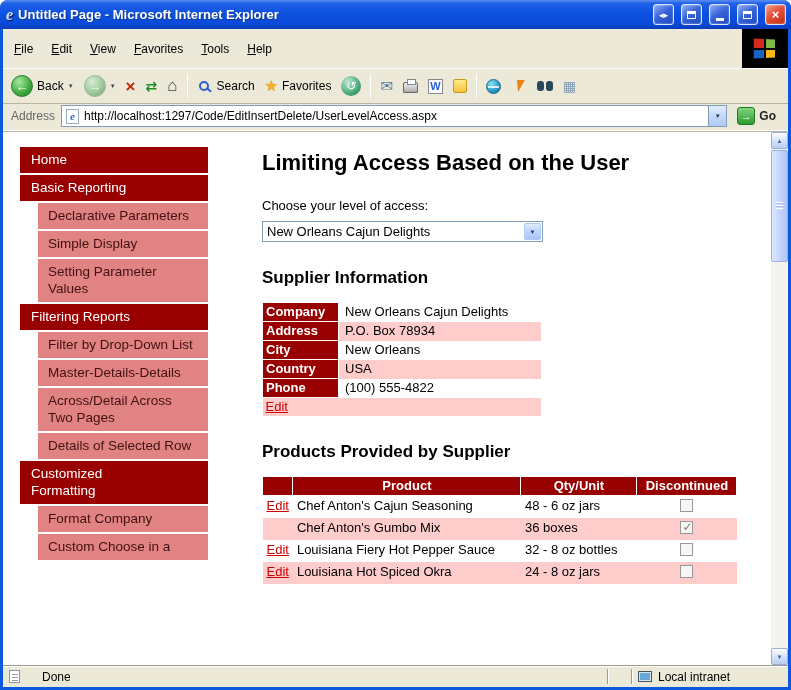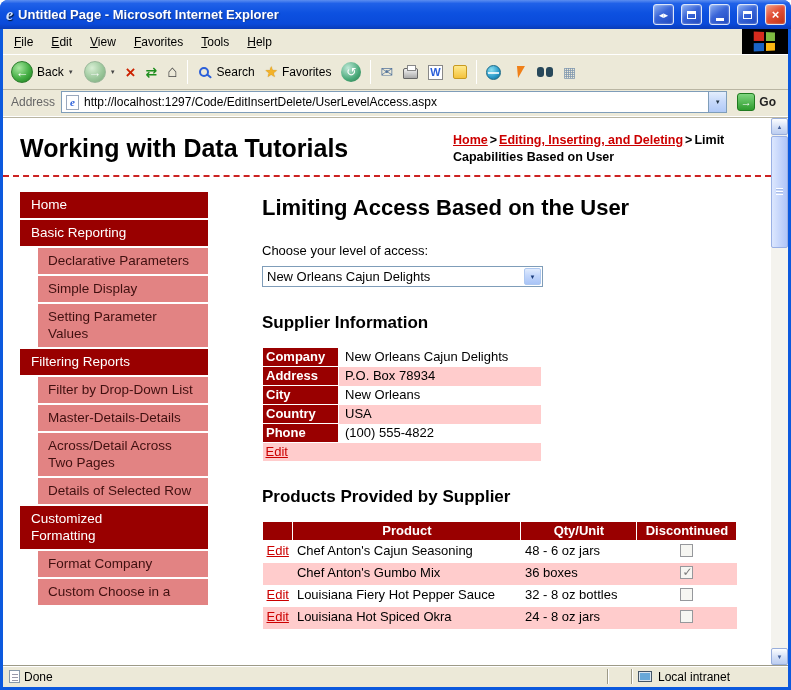--- a/index.html
+++ b/index.html
@@ -27,21 +27,21 @@
     border-radius:3px; border:1px solid #DCE6FA;
     display:flex; align-items:center; justify-content:center;
     color:#fff; font-size:9px; font-weight:bold;
     background:linear-gradient(145deg,#8FB0F2 0%,#3965D8 45%,#1E48C0 100%);
     box-shadow:inset 0 0 2px rgba(255,255,255,.6);
   }
   .win-btn.close { background:linear-gradient(145deg,#F0A088 0%,#E25038 45%,#C03010 100%); font-size:13px; }
   .minbar { width:8px; height:3px; background:#fff; margin-top:9px; }
   .maxbox { width:9px; height:8px; border:1px solid #fff; border-top-width:3px; }
   
-  .menu-bar { height:26px; flex:none; background:#ECE9D8; display:flex; align-items:stretch; border-bottom:1px solid #fff; }
+  .menu-bar { height:40px; flex:none; background:#ECE9D8; display:flex; align-items:stretch; border-bottom:1px solid #fff; }
   .menu-items { display:flex; align-items:center; flex:1; padding-left:2px; }
   .menu-item { font-size:12px; padding:4px 9px; color:#000; }
   .menu-item::first-letter { text-decoration:underline; }
   .win-flag-panel { width:46px; background:#000; display:flex; align-items:center; justify-content:center; flex:none; }
   .flag { width:22px; height:19px; display:grid; grid-template-columns:1fr 1fr; grid-template-rows:1fr 1fr; gap:2px; transform:perspective(50px) rotateY(16deg); }
   .flag i { display:block; }
   .fr { background:#D52B1E; } .fg { background:#7FBB42; } .fb { background:#1A63C6; } .fy { background:#FDB813; }
   
   .toolbar { height:35px; flex:none; background:#ECE9D8; display:flex; align-items:center; padding:0 3px; border-bottom:1px solid #B9B5A2; }
   .tbtn { display:flex; align-items:center; gap:4px; padding:0 5px; height:30px; font-size:12px; border-radius:3px; flex:none; }
@@ -118,21 +118,21 @@
   .cbx.checked::after { content:"✓"; position:absolute; left:1px; top:-2px; font-size:12px; font-weight:bold; color:#7A7A7A; }
   
   .scrollbar { width:17px; flex:none; background:#F4F3EE; display:flex; flex-direction:column; }
   .sc-btn { height:17px; flex:none; background:linear-gradient(#FDFEFF,#D7E2F7 50%,#BCCDF0); border:1px solid #98AEDC; border-radius:2px; display:flex; align-items:center; justify-content:center; font-size:6px; color:#44619C; }
   .sc-thumb { height:112px; flex:none; margin-top:1px; background:linear-gradient(90deg,#DCE7FE,#C6D6FB 50%,#B0C5F8); border:1px solid #9AB0E4; border-radius:2px; position:relative; }
   .sc-thumb::after { content:""; position:absolute; left:4px; right:4px; top:50%; margin-top:-4px; height:7px;
     background:repeating-linear-gradient(180deg,#FFF 0 1px,#A8BCE8 1px 2px,rgba(0,0,0,0) 2px 3px); }
   .sc-track { flex:1; }
   
   .status-bar { height:22px; flex:none; background:#ECE9D8; border-top:1px solid #9D9A87; box-shadow:inset 0 1px 0 #fff; display:flex; align-items:center; font-size:12px; padding:0 3px 0 6px; }
-  .st-left { flex:1; display:flex; align-items:center; gap:4px; }
+  .st-left { flex:1; display:flex; align-items:center; gap:22px; }
   .doc-ico { width:11px; height:13px; background:#fff; border:1px solid #8899AA; position:relative; flex:none; }
   .doc-ico::after { content:""; position:absolute; left:2px; top:3px; width:6px; height:1px; background:#99A; box-shadow:0 3px 0 #99A,0 6px 0 #99A; }
   .st-sep { width:1px; align-self:stretch; margin:3px 0; border-left:1px solid #9D9A87; border-right:1px solid #fff; flex:none; }
   .st-mid { width:22px; align-self:stretch; flex:none; }
   .zone { width:152px; display:flex; align-items:center; gap:6px; padding-left:5px; flex:none; }
   .lan-ico { width:14px; height:11px; background:#D8E4F0; border:1px solid #445566; position:relative; flex:none; }
   .lan-ico::after { content:""; position:absolute; left:1px; right:1px; top:1px; bottom:1px; background:#68A8D8; }
 </style>
 </head>
 <body>
@@ -256,26 +256,20 @@
       </div>
       <div class="go-btn">
         <span class="go-circ">→</span>
         <span>Go</span>
       </div>
     </div>
 
     <div class="content">
       <div class="page">
 
-        <div class="site-header">
-          <div class="site-title">Working with Data Tutorials</div>
-          <div class="breadcrumb">
-            <a class="bc-link">Home</a><span class="bc-sep">&gt;</span><a class="bc-link">Editing, Inserting, and Deleting</a><span class="bc-sep">&gt;</span><span class="bc-current">Limit Capabilities Based on User</span>
-          </div>
-        </div>
 
         <div class="page-body">
 
           <nav class="sidebar">
             <div class="nav-top">Home</div>
             <div class="nav-top">Basic Reporting</div>
             <div class="nav-sub">Declarative Parameters</div>
             <div class="nav-sub">Simple Display</div>
             <div class="nav-sub">Setting Parameter Values</div>
             <div class="nav-top">Filtering Reports</div>

